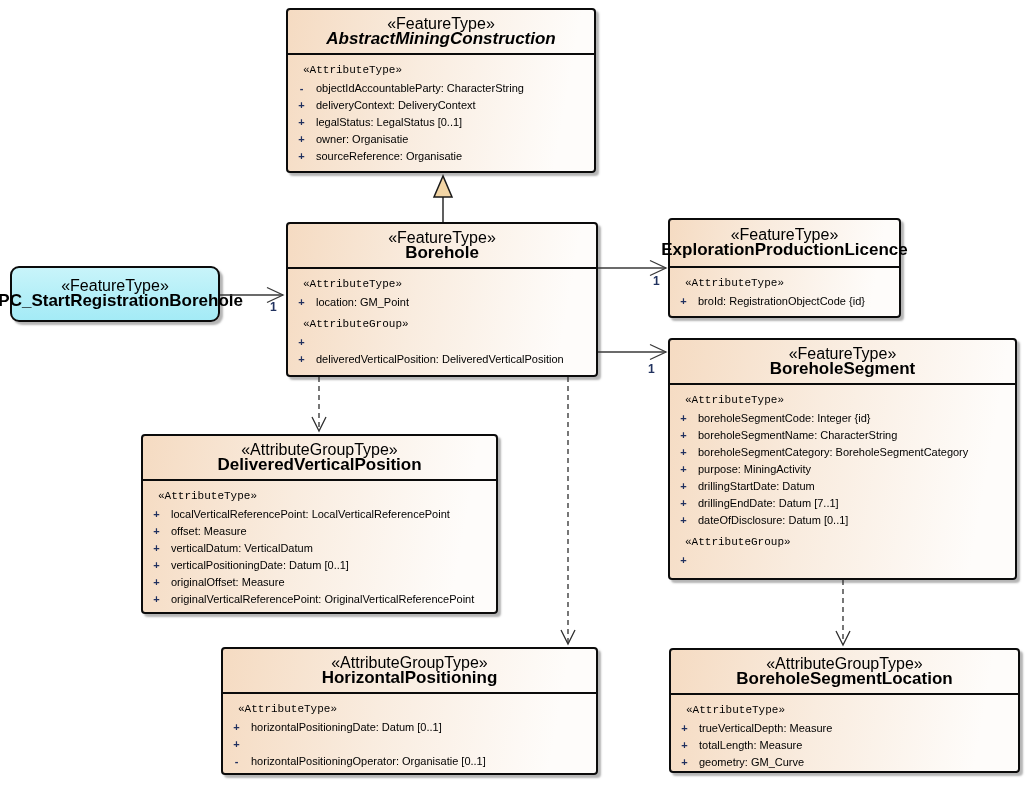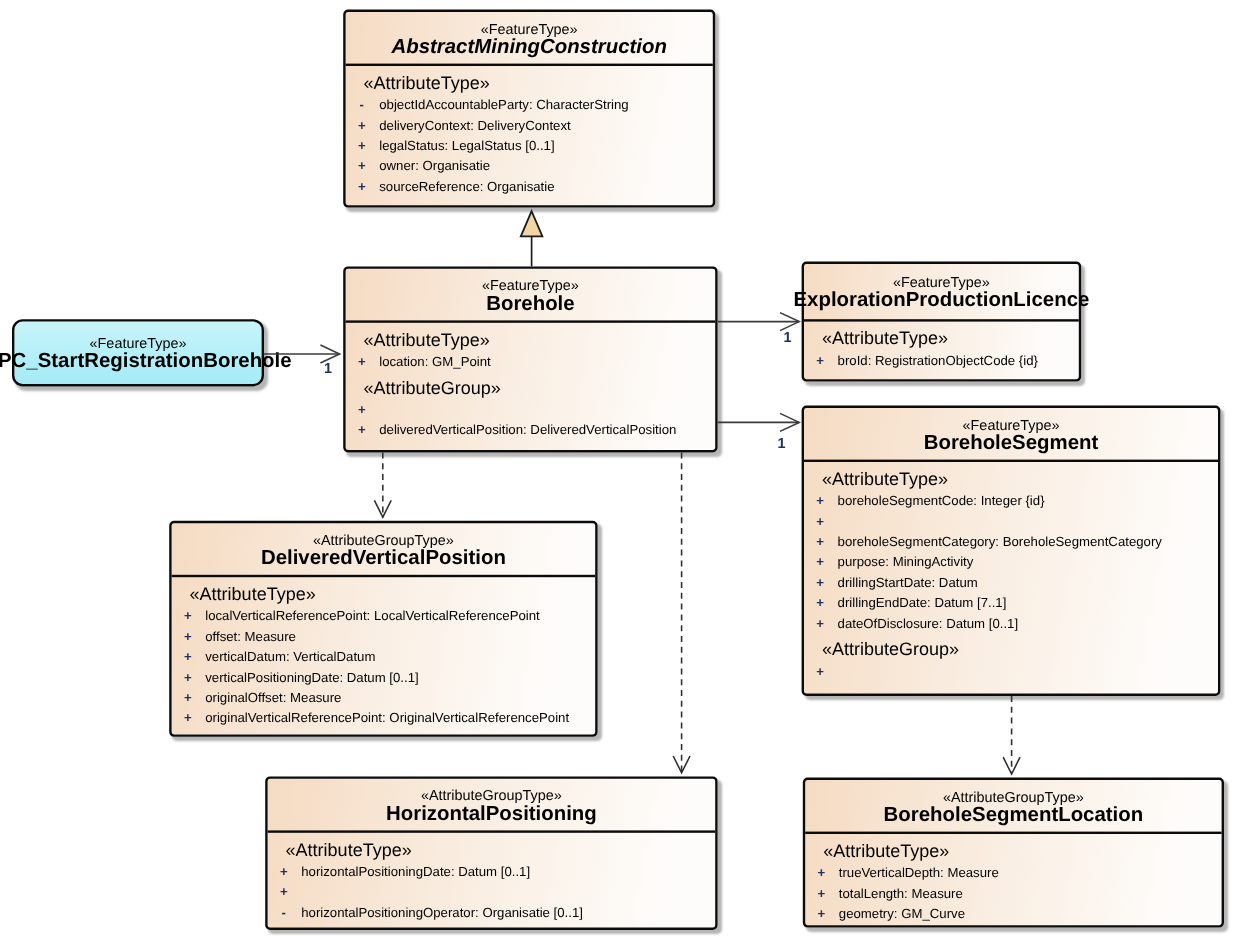--- a/index.html
+++ b/index.html
@@ -12,25 +12,25 @@
     border:2px solid #0b0b0b; border-radius:4px;
     background:linear-gradient(100deg,#f5dbc2 0%, #f9ecdf 42%, #fefcfa 88%);
     box-shadow:3px 3px 2px rgba(120,120,120,0.55);
     color:#000;
   }
   .hdr {
     box-sizing:border-box; height:45px; border-bottom:2px solid #0b0b0b;
     display:flex; flex-direction:column; align-items:center; justify-content:center;
   }
   .hdr-tall { height:48px; }
-  .stereo { font-size:12px; line-height:14px; }
+  .stereo { font-size:16px; line-height:14px; }
   .cname  { font-size:17px; line-height:16px; font-weight:bold; }
   .abstract .cname { font-style:italic; }
   .body { padding:7px 2px 0 6px; }
-  .sec-h { font-size:15px; line-height:16px; padding-left:9px; margin-bottom:2px; }
+  .sec-h { font-size:11px; line-height:16px; padding-left:9px; margin-bottom:2px;font-family:Liberation Mono, monospace; }
   .sec-h.group { margin-top:5px; }
   .attr { display:flex; line-height:17px; font-size:11px; white-space:nowrap; }
   .vis   { flex:0 0 15px; text-align:center; color:#20305f; font-weight:bold; }
   .atext { padding-left:7px; }
   .epc-box {
     position:absolute; box-sizing:border-box;
     border:2px solid #0b0b0b; border-radius:9px;
     background:linear-gradient(180deg,#c8f4fa 0%, #a4ebf6 100%);
     box-shadow:3px 3px 2px rgba(120,120,120,0.55);
     display:flex; flex-direction:column; align-items:center; justify-content:center;
@@ -156,20 +156,21 @@
       <div class="cname">BoreholeSegment</div>
     </div>
     <div class="body">
       <div class="sec-h">«AttributeType»</div>
       <div class="attr">
           <span class="vis">+</span>
           <span class="atext">boreholeSegmentCode: Integer {id}</span>
         </div>
       <div class="attr">
           <span class="vis">+</span>
+          <span class="atext">boreholeSegmentName: CharacterString</span>
         </div>
       <div class="attr">
           <span class="vis">+</span>
           <span class="atext">boreholeSegmentCategory: BoreholeSegmentCategory</span>
         </div>
       <div class="attr">
           <span class="vis">+</span>
           <span class="atext">purpose: MiningActivity</span>
         </div>
       <div class="attr">

